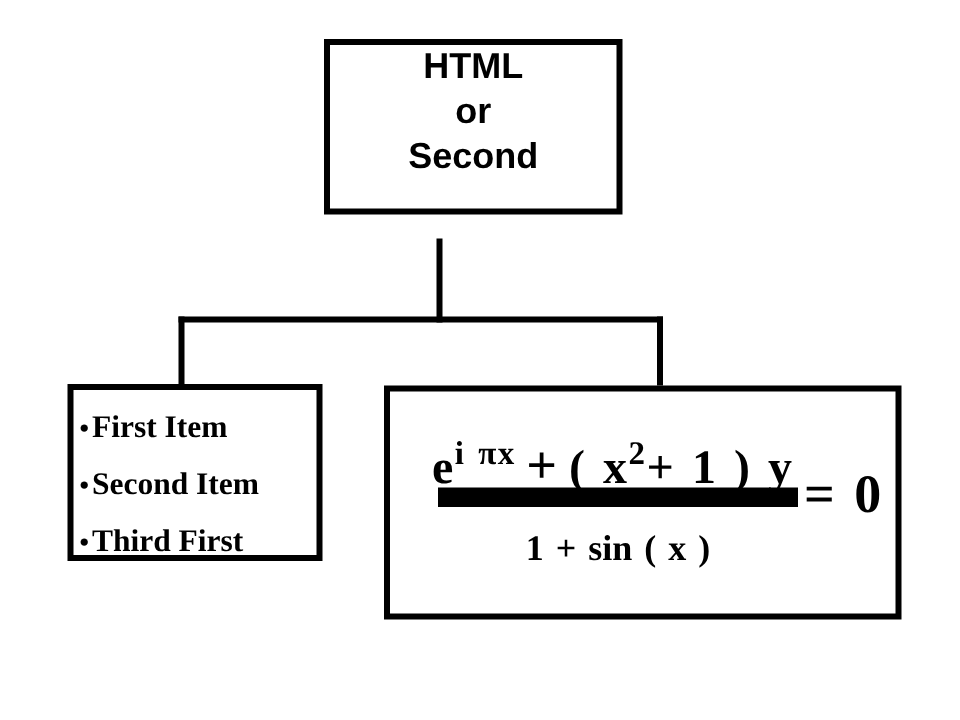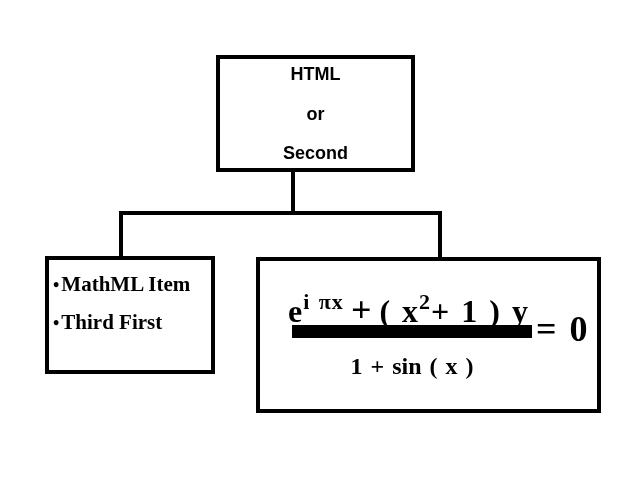--- a/index.html
+++ b/index.html
@@ -15,24 +15,24 @@
   
   .line { position: absolute; background: #000000; }
   .vline-root   { left: 291px; top: 159px; width: 4px;  height: 56px; }
   .hline-rail   { left: 119px; top: 211px; width: 323px; height: 4px; }
   .vline-left   { left: 119px; top: 211px; width: 4px;  height: 47px; }
   .vline-right  { left: 438px; top: 211px; width: 4px;  height: 48px; }
 
   
   .box { position: absolute; border: 4px solid #000000; background: #ffffff; }
   .root-box {
-    left: 216px; top: 55px; width: 199px; height: 117px;
-    display: flex; flex-direction: column; justify-content: space-between; align-items: center;
+    left: 216px; top: 26px; width: 199px; height: 117px;
+    display: flex; flex-direction: column; justify-content: flex-start; align-items: center;
     font-family: "Liberation Sans", sans-serif;
-    font-weight: bold; font-size: 18px; line-height: 30px; text-align: center;
+    font-weight: bold; font-size: 24px; line-height: 30px; text-align: center;
   }
   .list-box {
     left: 45px; top: 256px; width: 170px; height: 118px;
     padding: 6px 2px 0 4px;
   }
   .list-item {
     font-weight: bold; font-size: 21px; line-height: 37px; white-space: nowrap;
   }
   .bullet { font-size: 18px; margin-right: 2px; }
 
@@ -71,21 +71,24 @@
   <div class="line vline-right"></div>
 
   <div class="box root-box">
     <div>HTML</div>
     <div>or</div>
     <div>Second</div>
   </div>
 
   <div class="box list-box">
     <div class="list-item">
-      <span class="bullet">•</span><span>MathML Item</span>
+      <span class="bullet">•</span><span>First Item</span>
+    </div>
+    <div class="list-item">
+      <span class="bullet">•</span><span>Second Item</span>
     </div>
     <div class="list-item">
       <span class="bullet">•</span><span>Third First</span>
     </div>
   </div>
 
   <div class="box formula-box">
     <div class="piece numerator">
       <span>e</span><span class="sup">i πx</span><span class="op">+</span><span>( x</span><span class="sup">2</span><span>+ 1 ) y</span>
     </div>

